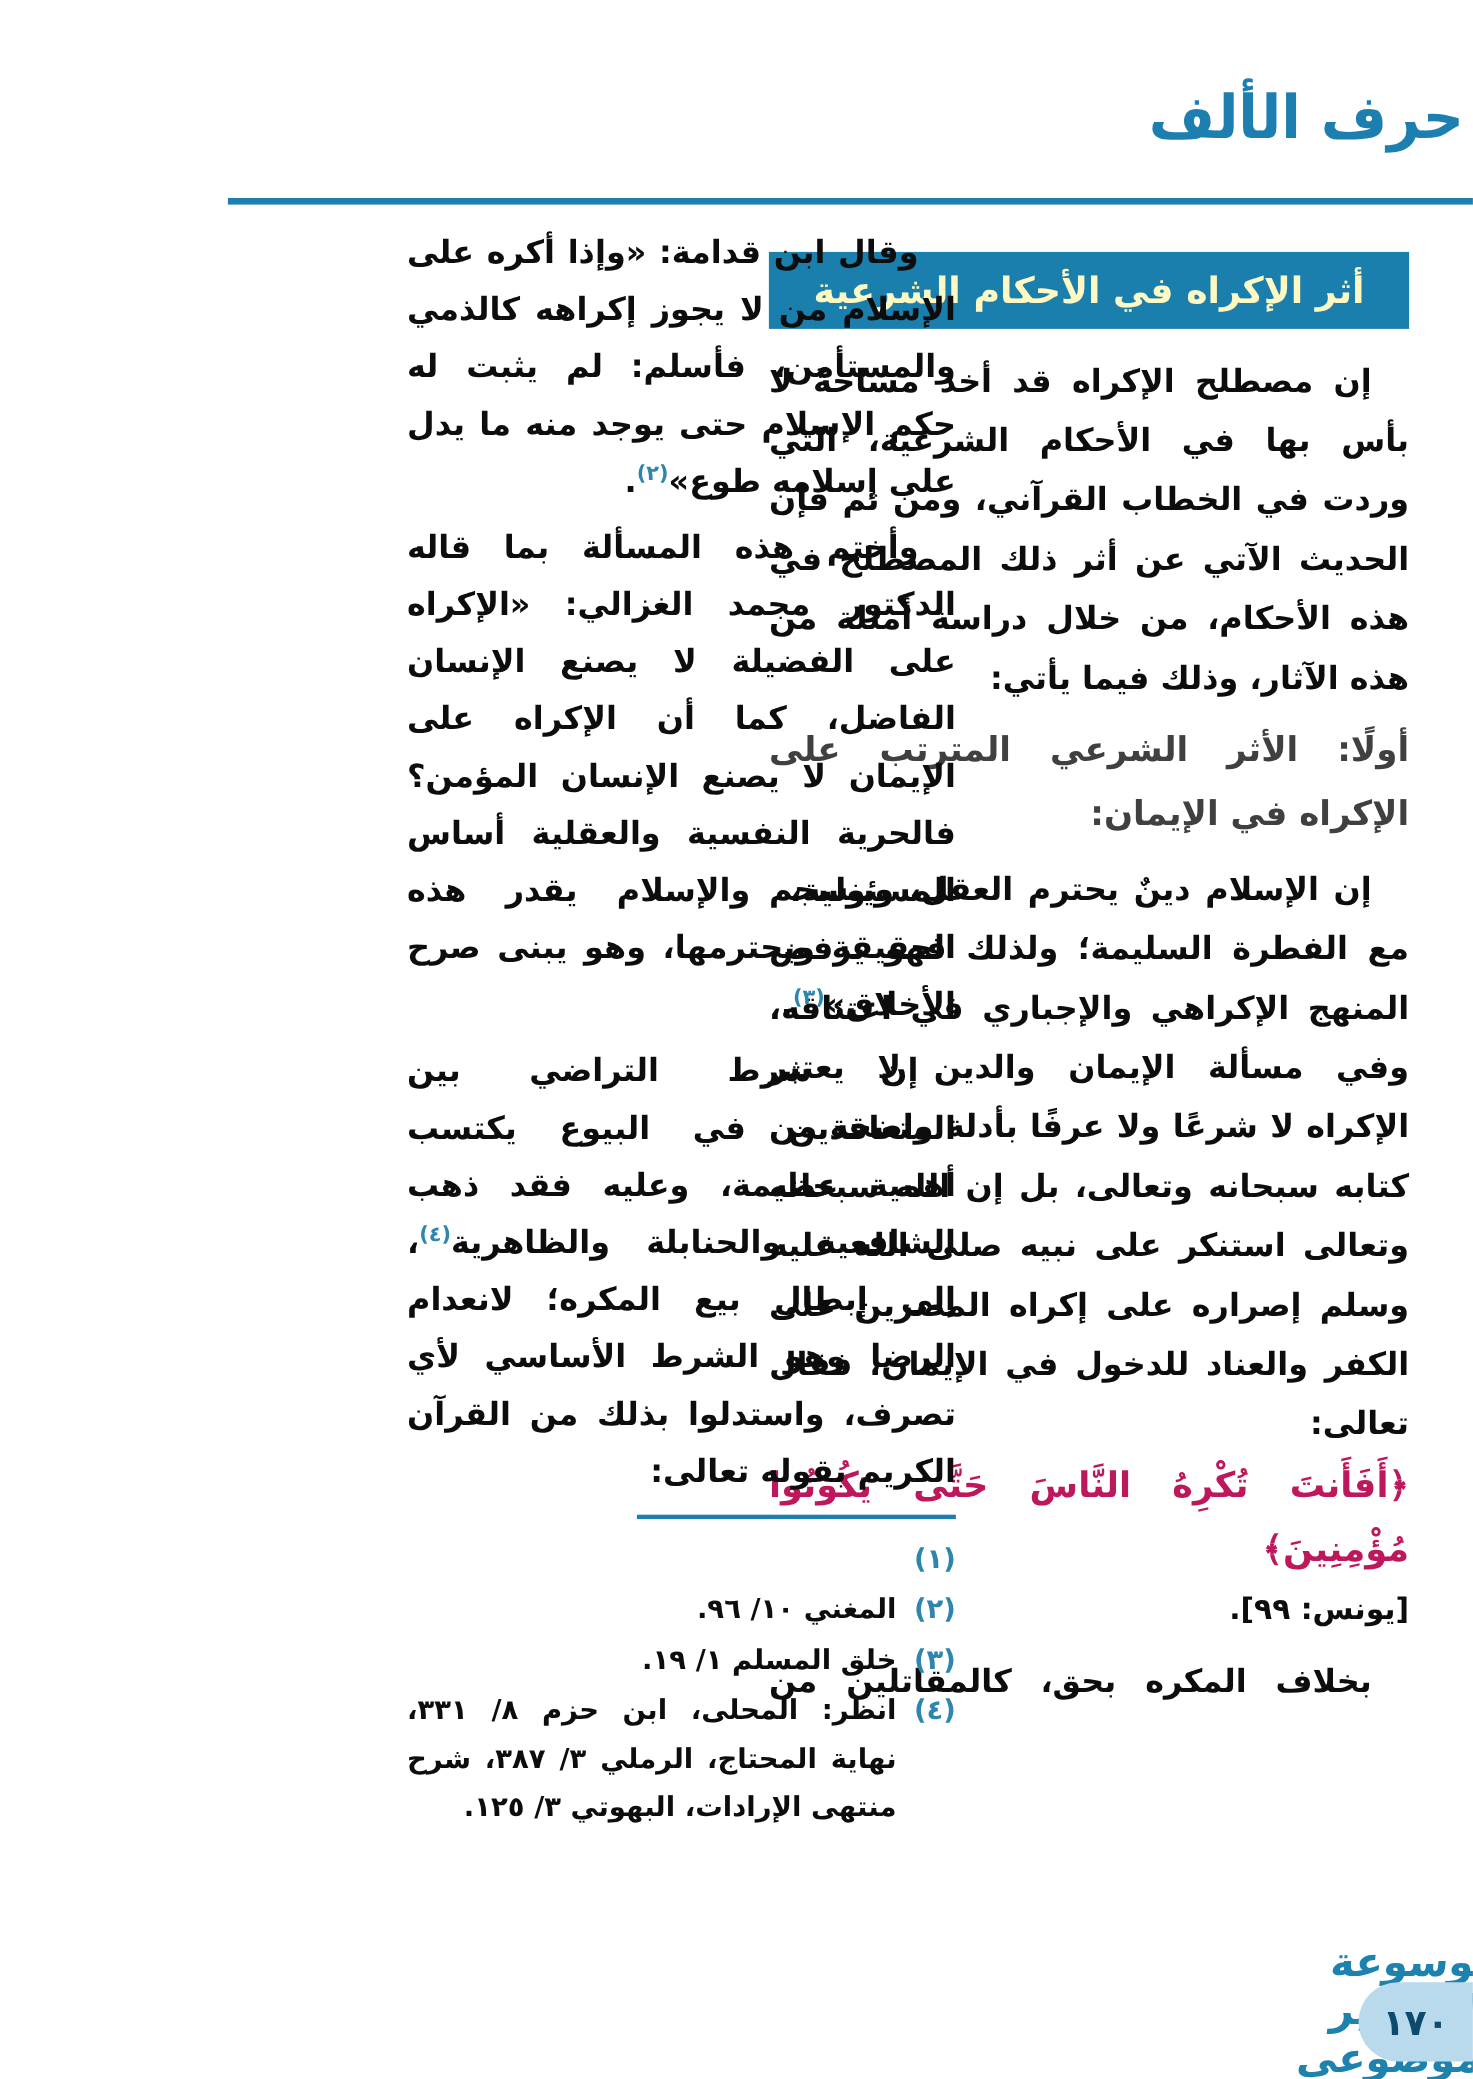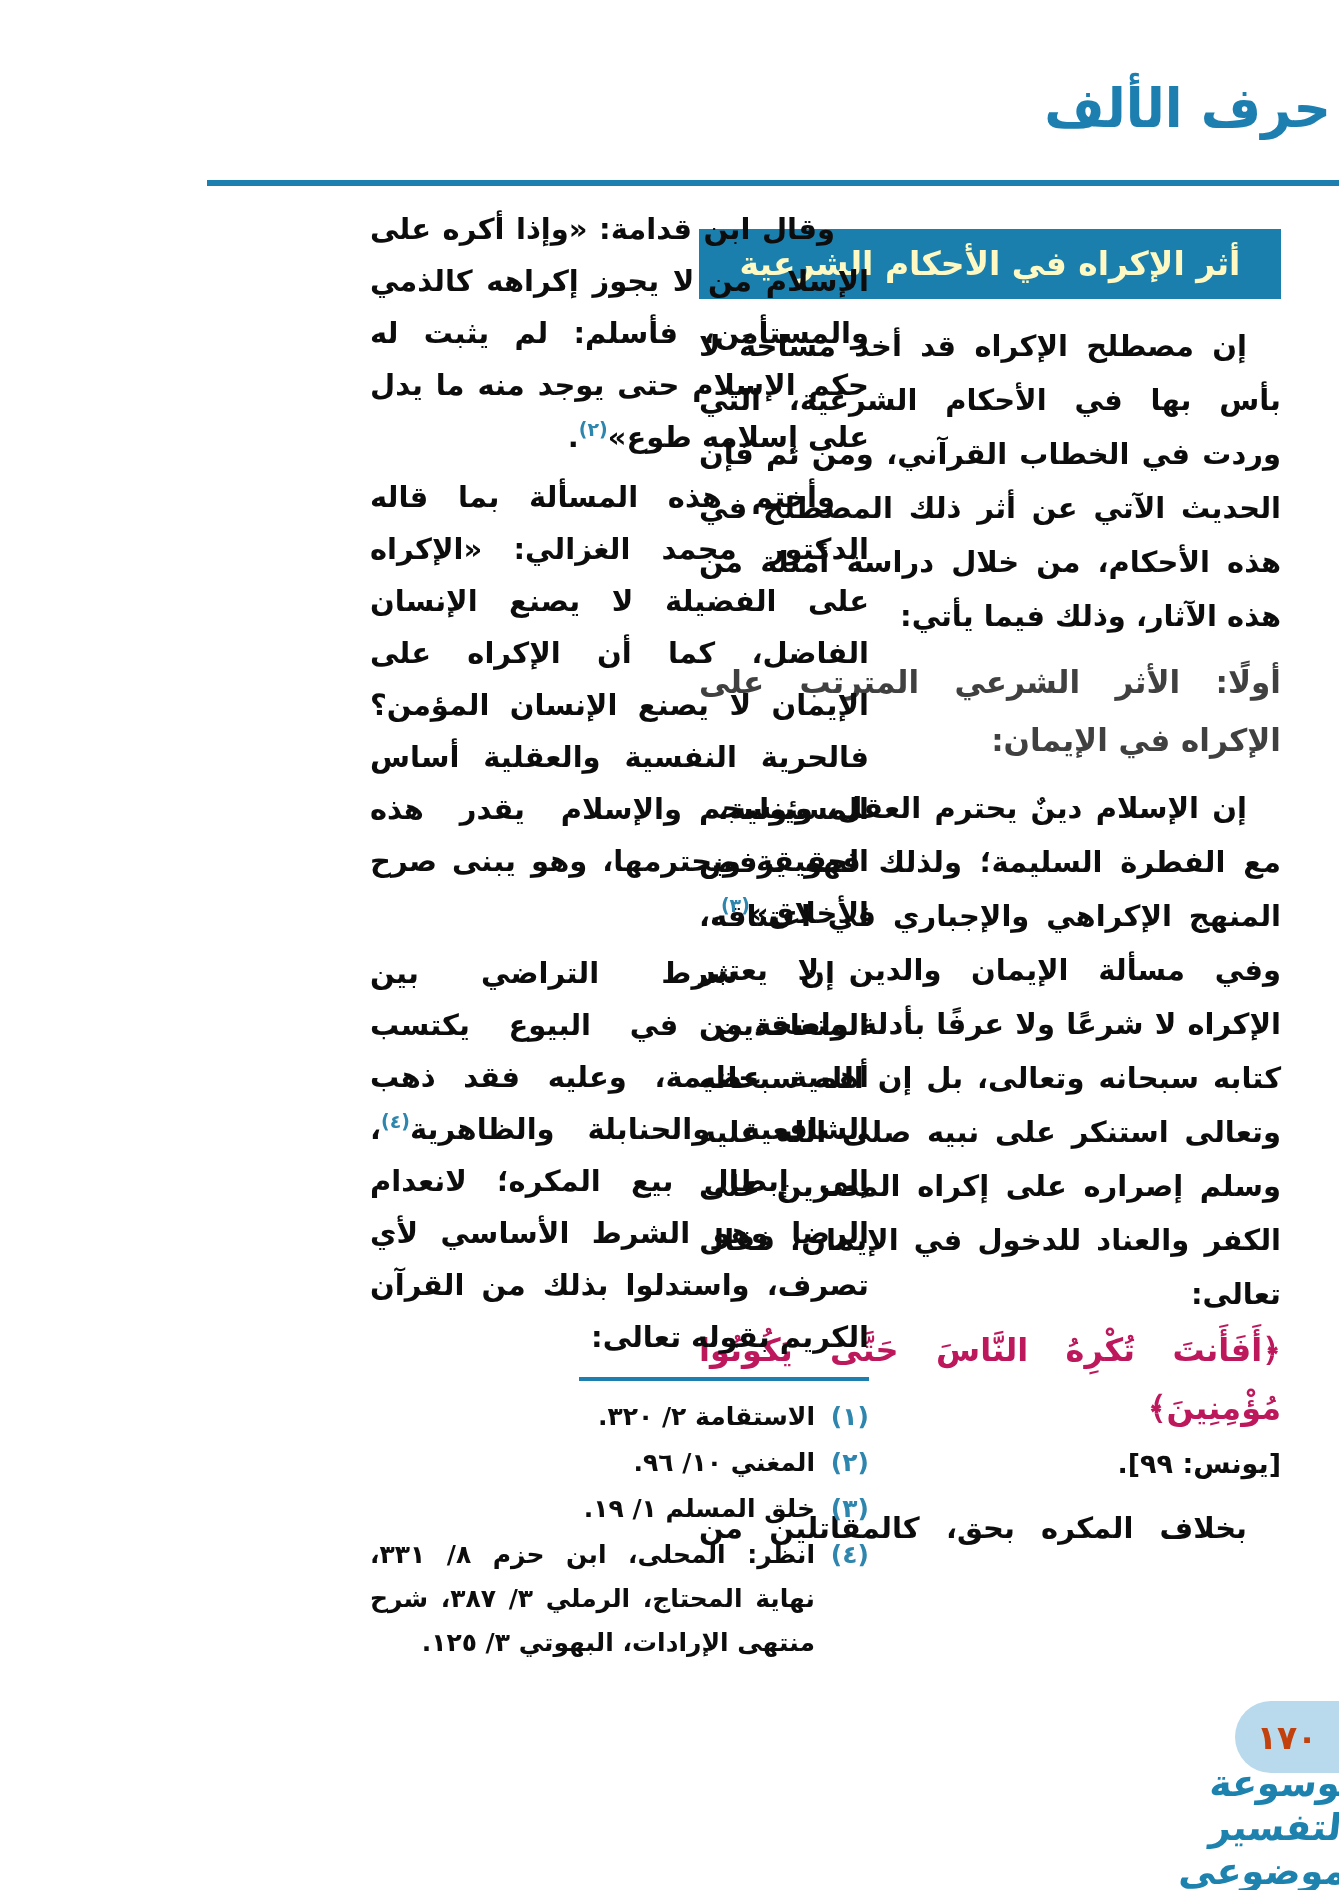--- a/index.html
+++ b/index.html
@@ -62,24 +62,24 @@
   .fn-item{display:flex;direction:rtl;margin:0 0 2px 0;}
   .fn-num{flex:0 0 54px;color:#2e86ae;}
   .fn-text{flex:1;text-align:justify;}
   
   .footer-logo{
     position:absolute;top:1762px;left:930px;width:290px;
     text-align:center;color:#1d82ae;font-weight:bold;
   }
   .footer-logo .l1{font-size:37px;line-height:44px;transform:skewX(-6deg);}
   .page-badge{
-    position:absolute;top:1701px;right:0;
+    position:absolute;top:1802px;right:0;
     width:104px;height:72px;
     background:#b9d9ec;border-radius:38px 0 0 38px;
-    color:#c2410c;font-size:33px;font-weight:bold;
+    color:#0c4a6e;font-size:33px;font-weight:bold;
     display:flex;align-items:center;justify-content:center;
     letter-spacing:4px;
   }
 </style>
 </head>
 <body>
 
 <div class="page">
 
   <div class="letter-title">حرف الألف</div>
@@ -107,21 +107,20 @@
     <p class="body"><span>وأختم هذه المسألة بما قاله الدكتور محمد الغزالي: «الإكراه على الفضيلة لا يصنع الإنسان الفاضل، كما أن الإكراه على الإيمان لا يصنع الإنسان المؤمن؟ فالحرية النفسية والعقلية أساس المسئولية، والإسلام يقدر هذه الحقيقة ويحترمها، وهو يبنى صرح الأخلاق»</span><sup class="fn-marker">(٣)</sup><span>.</span></p>
 
 
     <p class="body"><span>إن شرط التراضي بين المتعاقدين في البيوع يكتسب أهمية عظيمة، وعليه فقد ذهب الشافعية والحنابلة والظاهرية</span><sup class="fn-marker">(٤)</sup><span>، إلى إبطال بيع المكره؛ لانعدام الرضا وهو الشرط الأساسي لأي تصرف، واستدلوا بذلك من القرآن الكريم بقوله تعالى:</span></p>
 
     <div class="fn-sep"></div>
 
     <div class="footnotes">
       <div class="fn-item">
         <span class="fn-num">(١)</span>
-        <span class="fn-text">الاستقامة ٢/ ٣٢٠.</span>
       </div>
       <div class="fn-item">
         <span class="fn-num">(٢)</span>
         <span class="fn-text">المغني ١٠/ ٩٦.</span>
       </div>
       <div class="fn-item">
         <span class="fn-num">(٣)</span>
         <span class="fn-text">خلق المسلم ١/ ١٩.</span>
       </div>
       <div class="fn-item">

